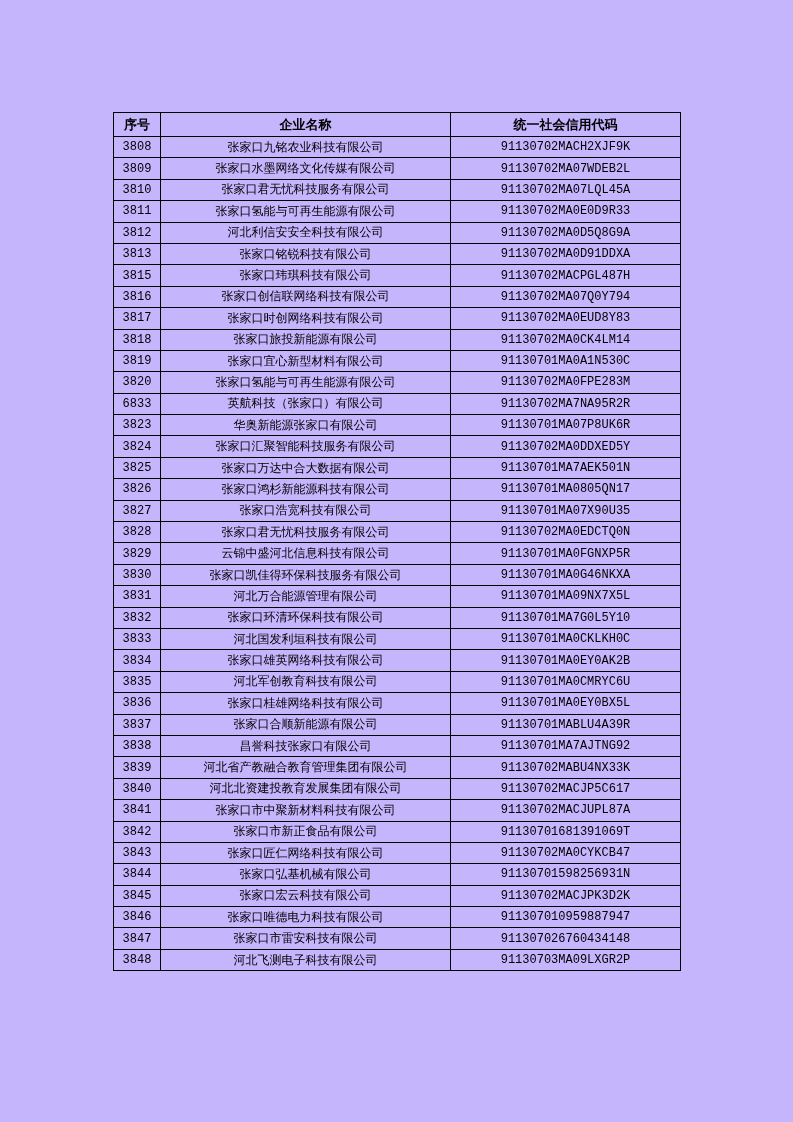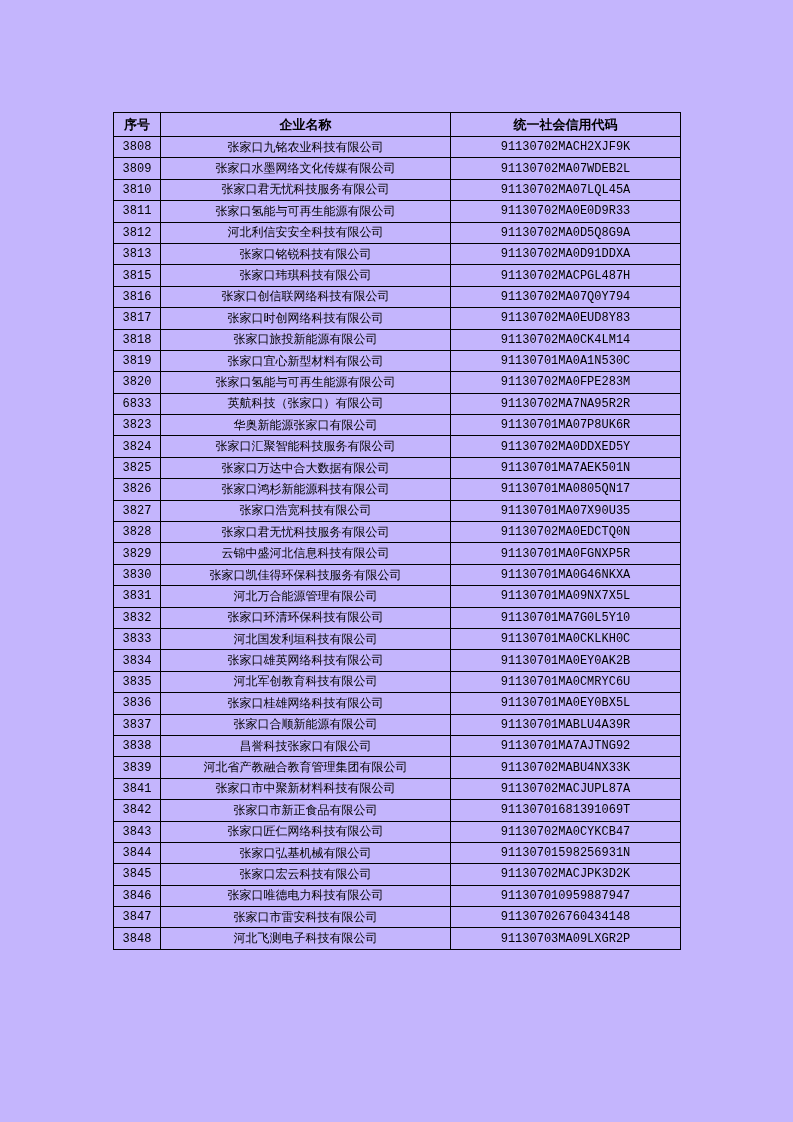--- a/index.html
+++ b/index.html
@@ -218,20 +218,25 @@
           <td class="cell-serial">3838</td>
           <td class="cell-company">昌誉科技张家口有限公司</td>
           <td class="cell-code">91130701MA7AJTNG92</td>
         </tr>
         <tr>
           <td class="cell-serial">3839</td>
           <td class="cell-company">河北省产教融合教育管理集团有限公司</td>
           <td class="cell-code">91130702MABU4NX33K</td>
         </tr>
         <tr>
+          <td class="cell-serial">3840</td>
+          <td class="cell-company">河北北资建投教育发展集团有限公司</td>
+          <td class="cell-code">91130702MACJP5C617</td>
+        </tr>
+        <tr>
           <td class="cell-serial">3841</td>
           <td class="cell-company">张家口市中聚新材料科技有限公司</td>
           <td class="cell-code">91130702MACJUPL87A</td>
         </tr>
         <tr>
           <td class="cell-serial">3842</td>
           <td class="cell-company">张家口市新正食品有限公司</td>
           <td class="cell-code">91130701681391069T</td>
         </tr>
         <tr>

